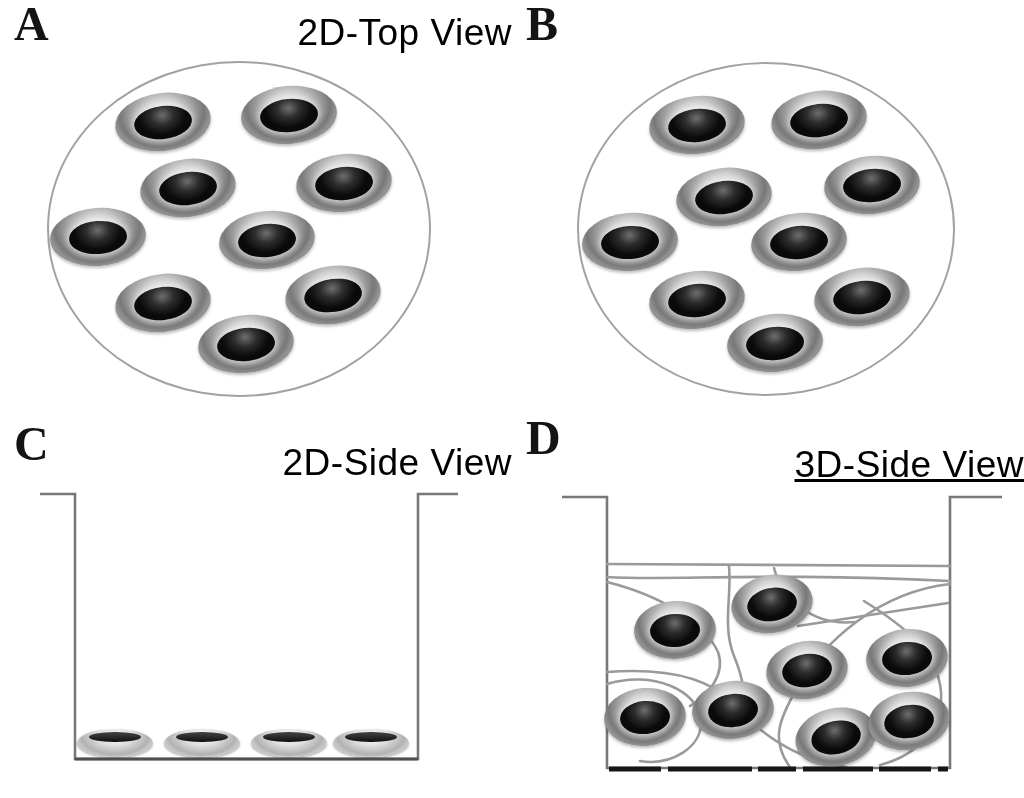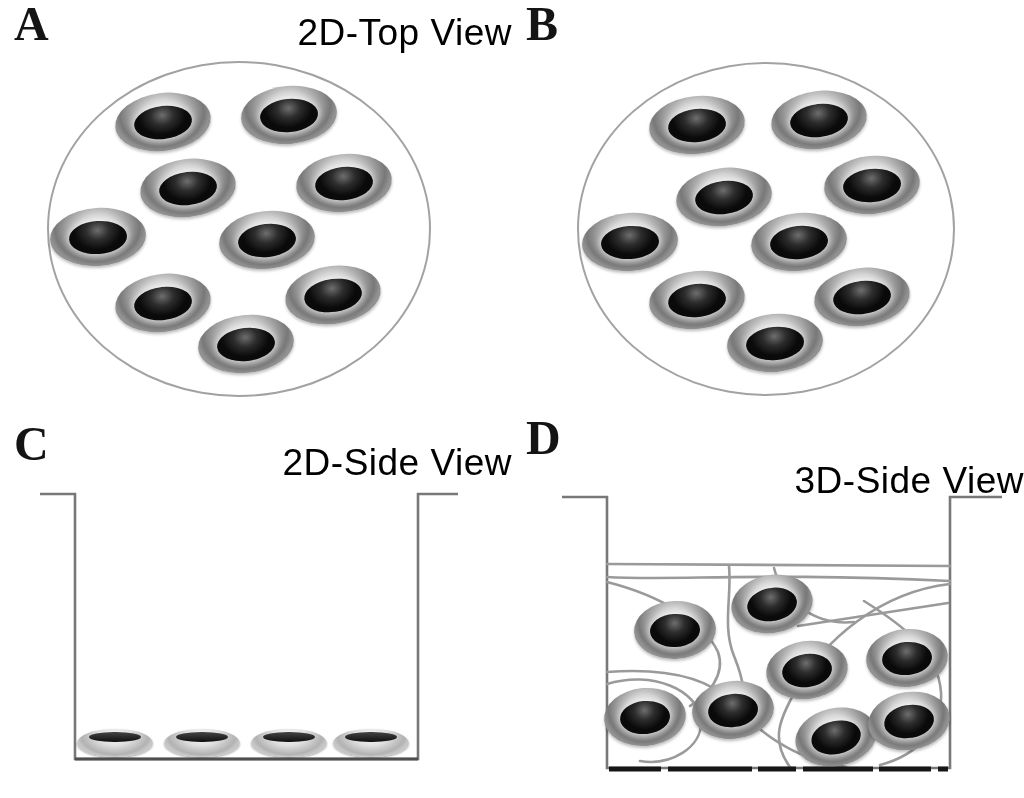--- a/index.html
+++ b/index.html
@@ -10,21 +10,21 @@
   #panelB{left:512px;top:0;width:512px;height:400px;}
   #panelC{left:0;top:400px;width:512px;height:398px;}
   #panelD{left:512px;top:400px;width:512px;height:398px;}
   .letter{position:absolute;left:14px;top:0;font-family:"Liberation Serif",serif;
           font-weight:700;font-size:48px;line-height:1;color:#141414;}
   #panelC .letter{top:20px;}
   #panelD .letter{top:14px;}
   .title{position:absolute;left:0;top:12px;width:100%;margin:0;text-align:right;
          font-size:37px;font-weight:400;letter-spacing:.5px;color:#000;}
   #panelC .title{top:42px;}
-  #panelD .title{top:60px;}
+  #panelD .title{top:44px;text-decoration:underline;}
   .canvas{position:absolute;left:0;top:0;right:0;bottom:0;}
   .dish{position:absolute;border:2px solid #a2a2a2;border-radius:50%;background:#fff;}
   .wellsvg{position:absolute;left:0;top:0;z-index:1;}
   .topsvg{position:absolute;left:0;top:0;z-index:3;}
   .cell,.flatcell{position:absolute;border-radius:50%;z-index:2;}
   .cell{background:radial-gradient(farthest-side at 50% 35%, #f3f3f3 0%, #d2d2d2 38%,
         #a0a0a0 66%, #787878 88%, #929292 100%);
         box-shadow:0 2px 3px rgba(0,0,0,.25);}
   .nuc{position:absolute;left:20%;top:23%;width:60%;height:57%;border-radius:50%;
        background:radial-gradient(farthest-side at 50% 28%, #6e6e6e 0%, #2d2d2d 40%, #0a0a0a 82%);

